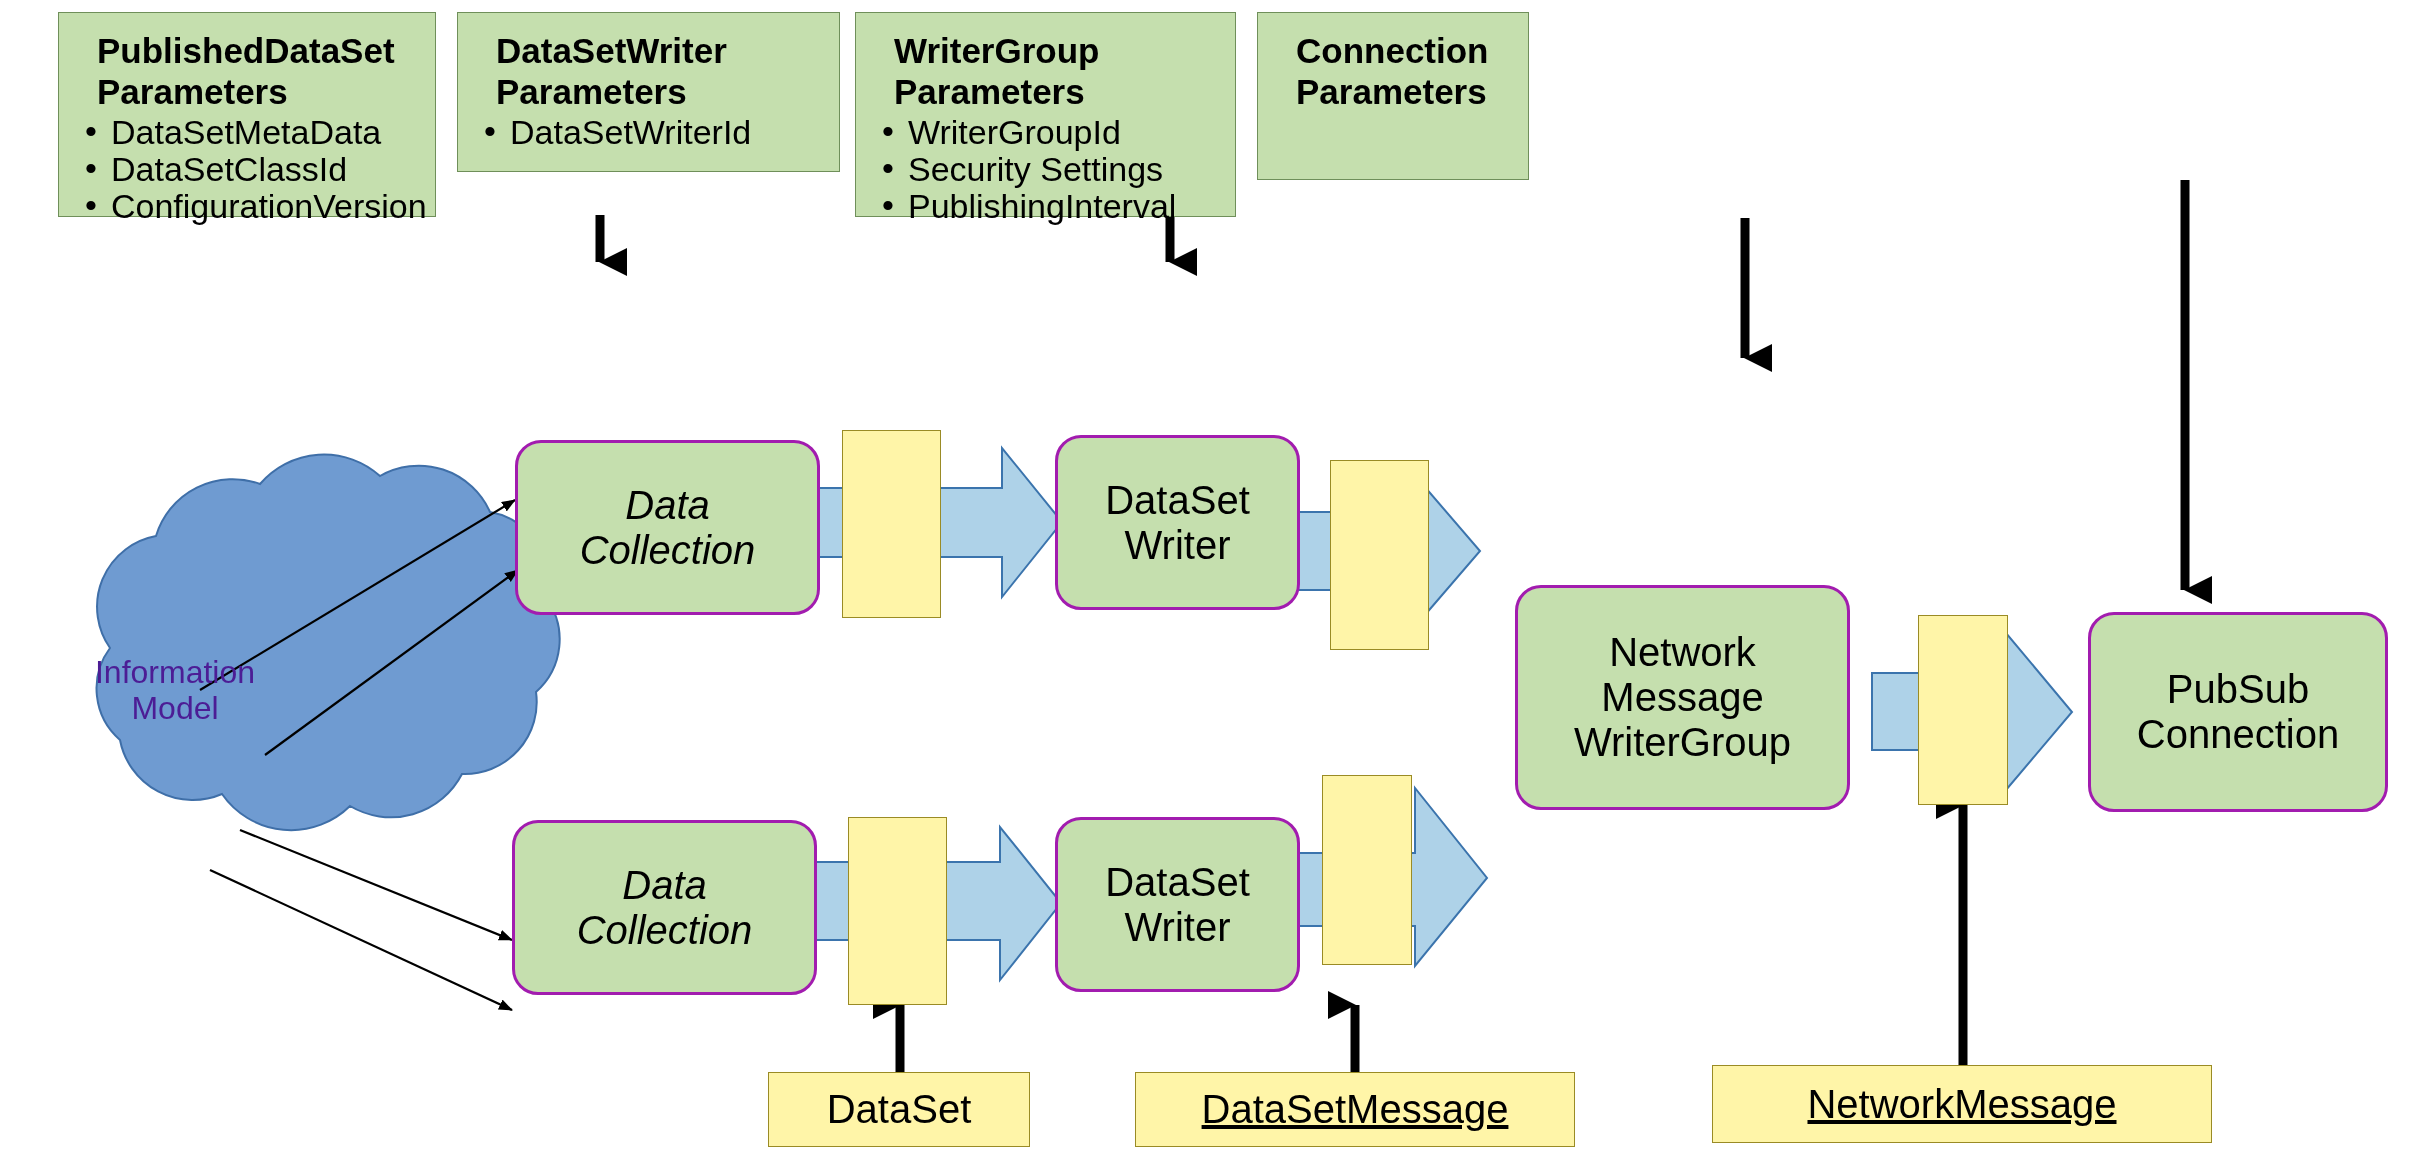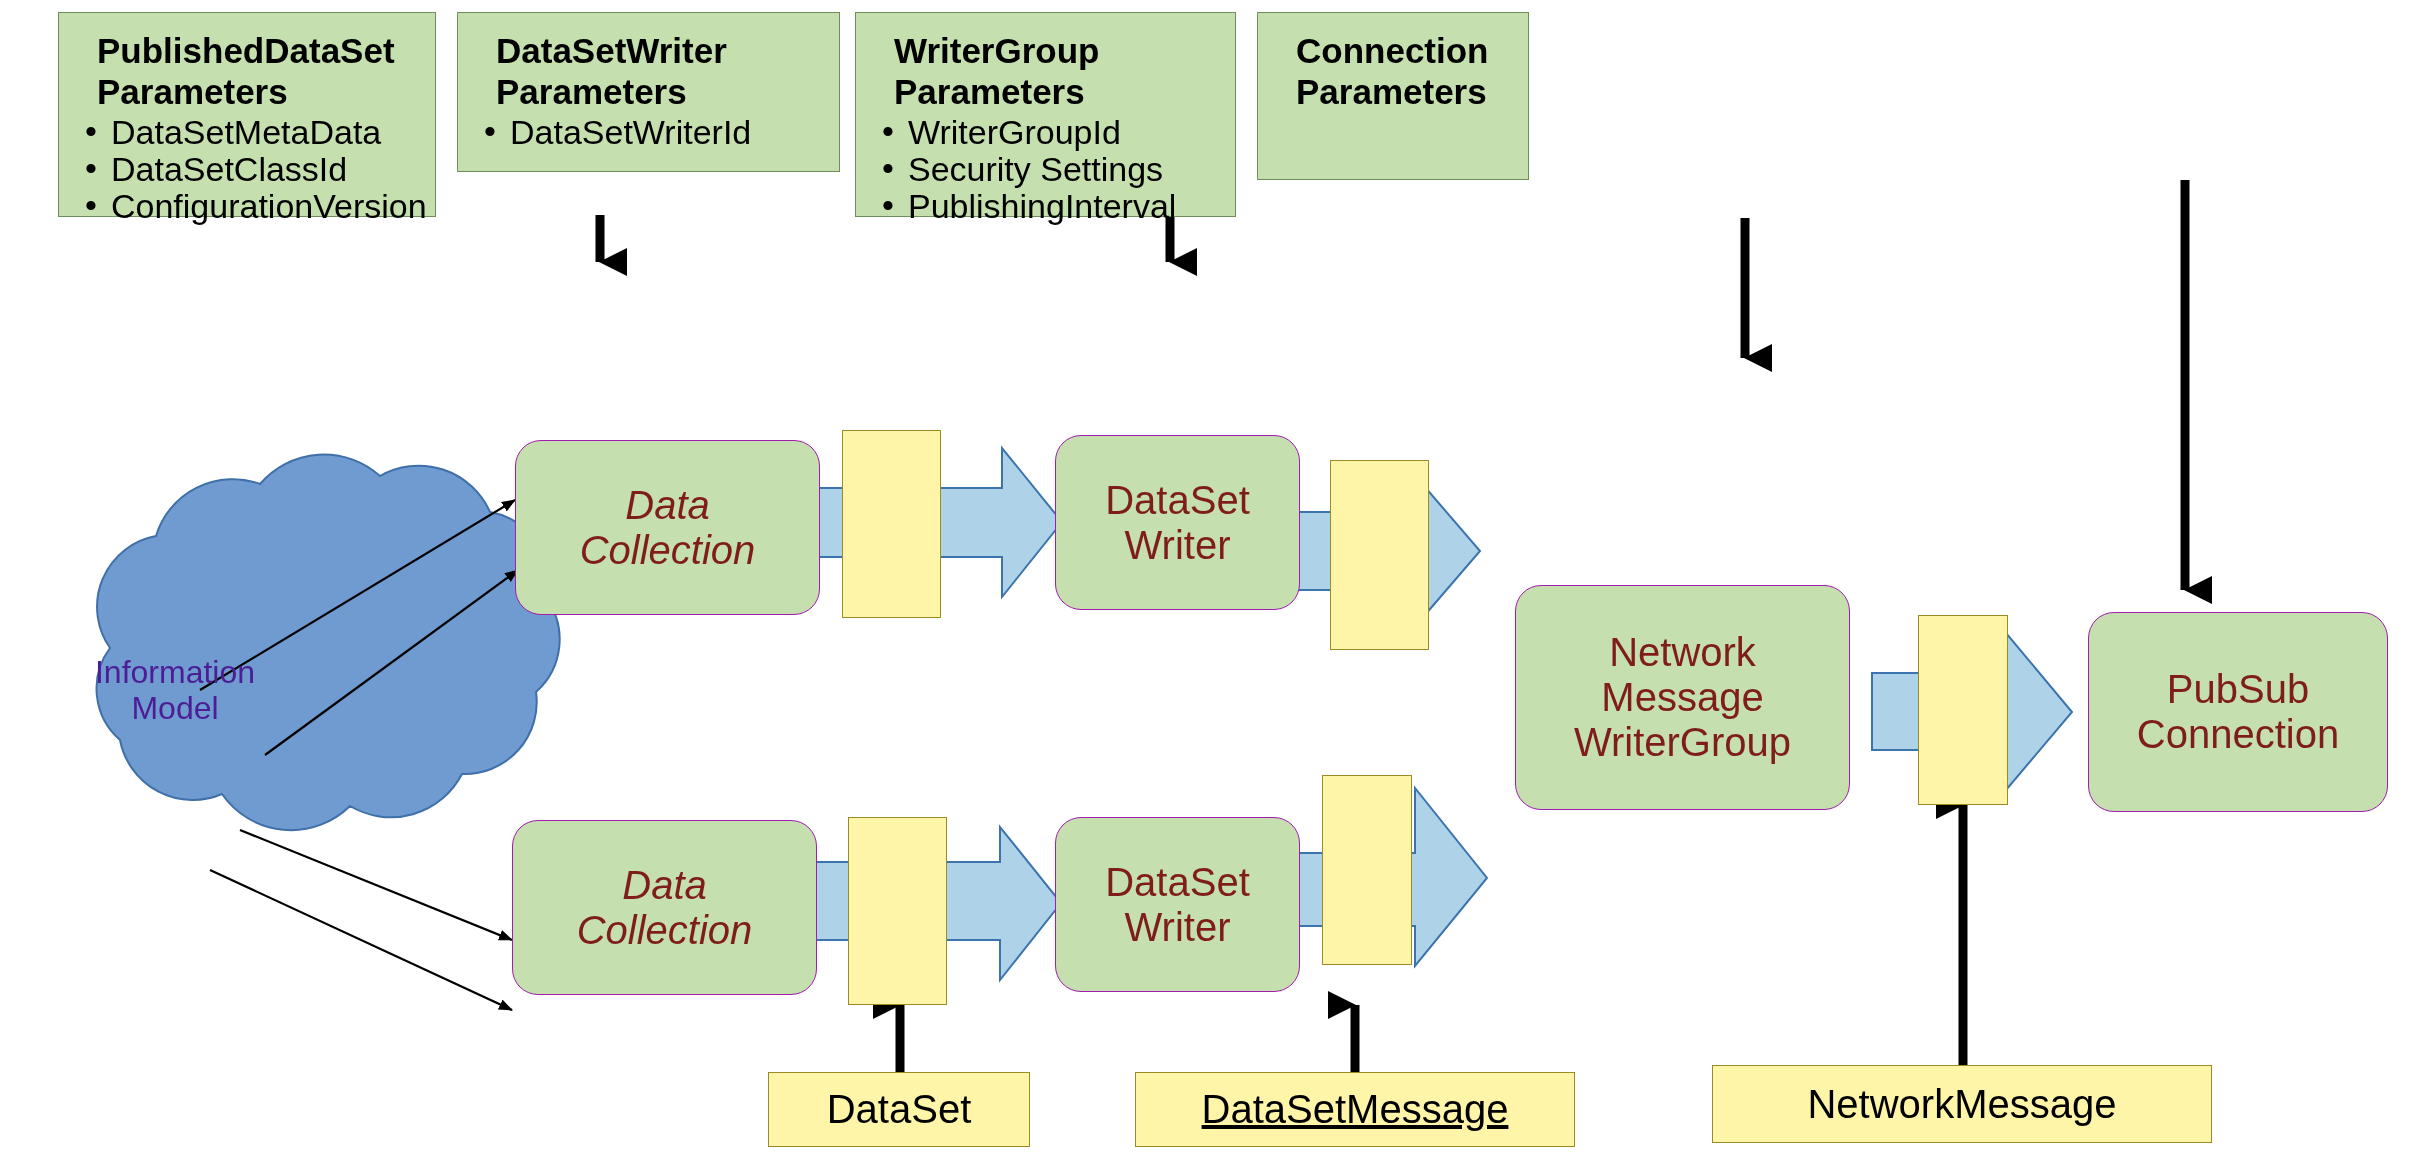--- a/index.html
+++ b/index.html
@@ -55,28 +55,28 @@
     content: "\2022";
     position: absolute;
     left: 4px;
     top: -1px;
     font-size: 34px;
   }
   
   .proc-box {
     position: absolute;
     background: #c5dfae;
-    border: 1px solid #a21caf;
+    border: 3px solid #a21caf;
     border-radius: 26px;
     box-sizing: border-box;
     display: flex;
     align-items: center;
     justify-content: center;
     text-align: center;
-    color: #7f1d1d;
+    color: #000000;
     font-size: 40px;
     line-height: 1.12;
     white-space: pre-line;
     z-index: 4;
   }
   .proc-box.italic {
     font-style: italic;
   }
   
   .msg-rect {
@@ -243,15 +243,15 @@
 Connection</div>
 
   <div class="msg-rect" style="left:842px; top:430px; width:99px; height:188px;"></div>
   <div class="msg-rect" style="left:1330px; top:460px; width:99px; height:190px;"></div>
   <div class="msg-rect" style="left:848px; top:817px; width:99px; height:188px;"></div>
   <div class="msg-rect" style="left:1322px; top:775px; width:90px; height:190px;"></div>
   <div class="msg-rect" style="left:1918px; top:615px; width:90px; height:190px;"></div>
 
   <div class="legend-box" style="left:768px; top:1072px; width:262px; height:75px;">DataSet</div>
   <div class="legend-box" style="left:1135px; top:1072px; width:440px; height:75px;text-decoration:underline;">DataSetMessage</div>
-  <div class="legend-box" style="left:1712px; top:1065px; width:500px; height:78px;">NetworkMessage</div>
+  <div class="legend-box" style="left:1712px; top:1065px; width:500px; height:78px;text-decoration:underline;">NetworkMessage</div>
 
 </div>
 
 </body></html>

